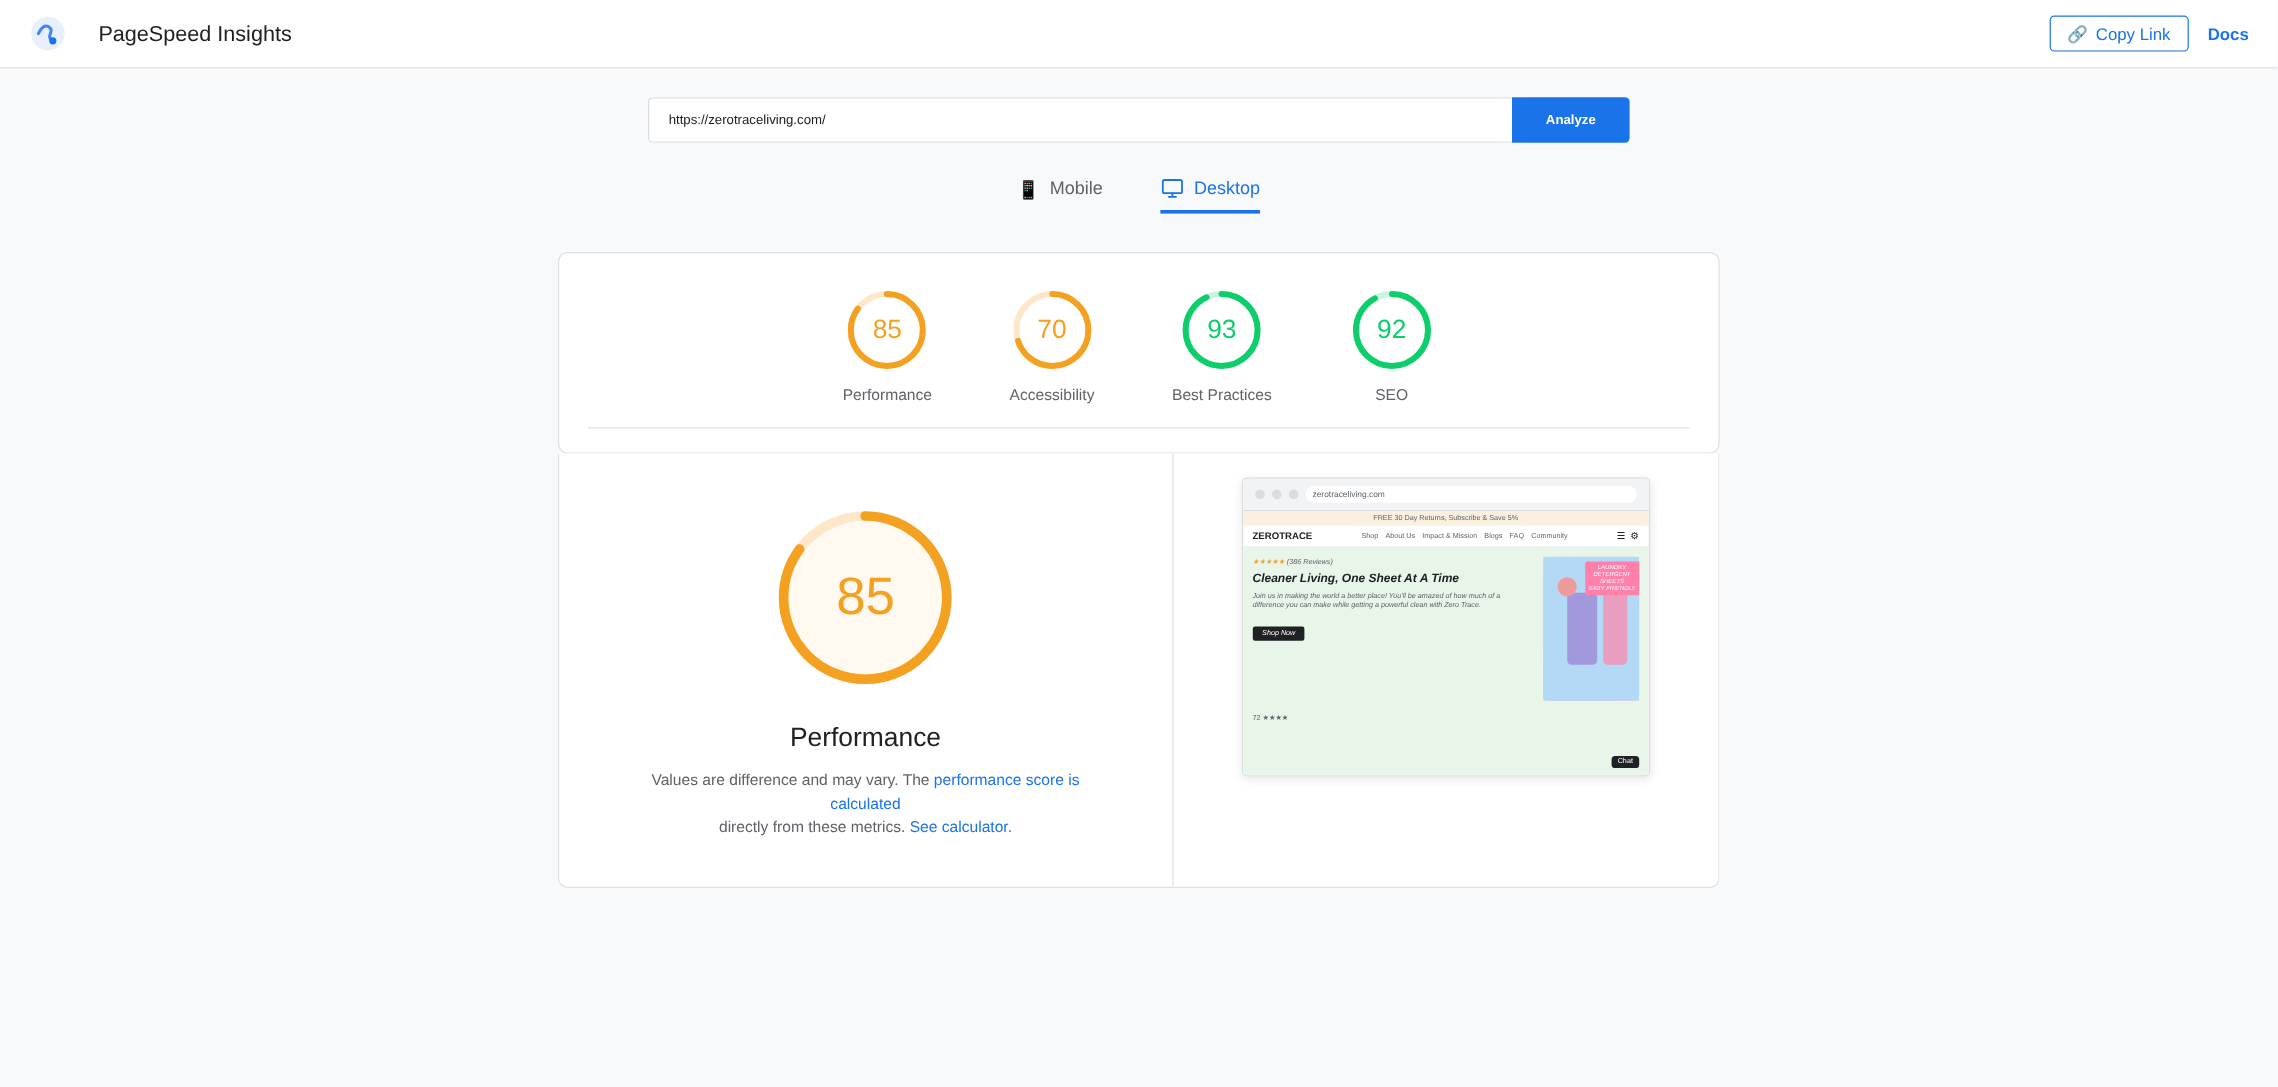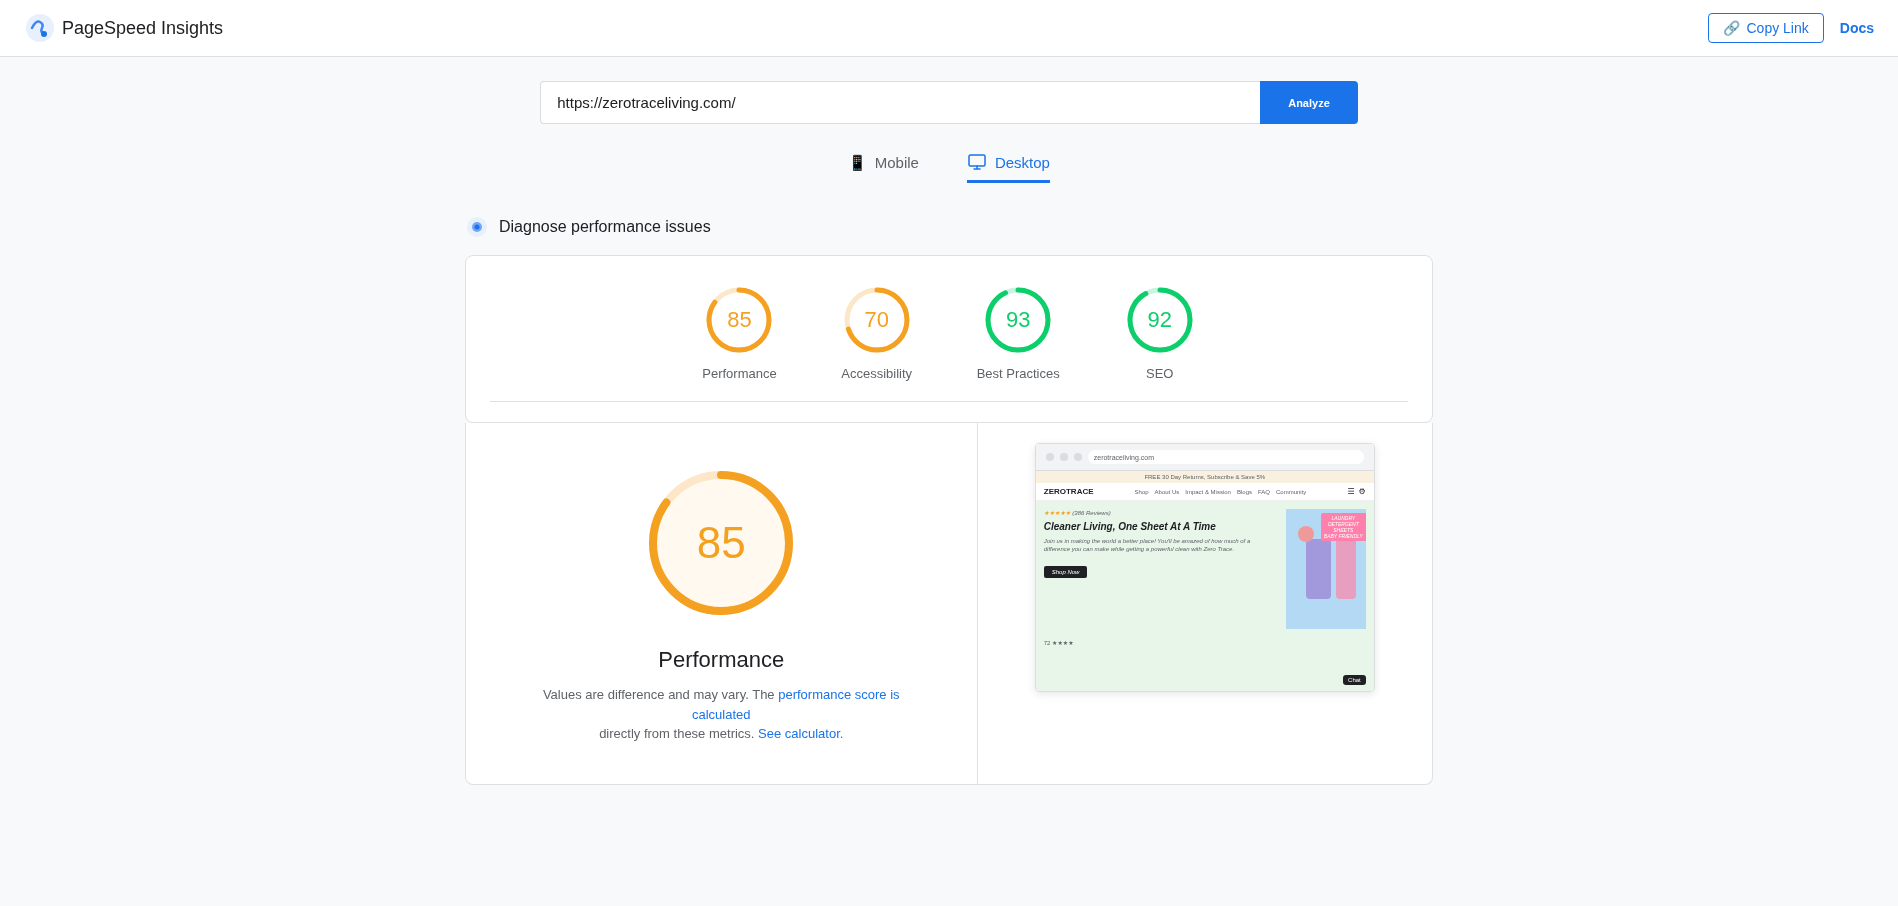--- a/index.html
+++ b/index.html
@@ -14,21 +14,21 @@
       display: flex;
       align-items: center;
       justify-content: space-between;
       padding: 12px 24px;
       background: #fff;
       border-bottom: 1px solid #e0e0e0;
     }
     .header-left {
       display: flex;
       align-items: center;
-      gap: 6px;
+      gap: 26px;
     }
     .logo-icon {
       width: 32px;
       height: 32px;
     }
     .header-title {
       font-size: 18px;
       font-weight: 500;
       color: #202124;
     }
@@ -68,21 +68,21 @@
     
     .url-bar-row {
       display: flex;
       justify-content: center;
       gap: 0;
       margin-bottom: 28px;
     }
     .url-input {
       width: 720px;
       padding: 12px 16px;
-      font-size: 15px;
+      font-size: 11px;
       border: 1.5px solid #dadce0;
       border-right: none;
       border-radius: 4px 0 0 4px;
       outline: none;
       color: #202124;
       background: #fff;
     }
     .analyze-btn {
       background: #1a73e8;
       color: #fff;
@@ -395,28 +395,20 @@
     </div>
     <div class="tab active">
       <svg width="20" height="20" viewBox="0 0 20 20" fill="none">
         <rect x="2" y="3" width="16" height="11" rx="1.5" stroke="#1a73e8" stroke-width="1.5" fill="none"></rect>
         <path d="M7 17h6M10 14v3" stroke="#1a73e8" stroke-width="1.5" stroke-linecap="round"></path>
       </svg>
       <span>Desktop</span>
     </div>
   </div>
 
-  <div class="section-header">
-    <svg width="24" height="24" viewBox="0 0 24 24" fill="none">
-      <circle cx="12" cy="12" r="10" fill="#e8f0fe"></circle>
-      <circle cx="12" cy="12" r="5" fill="#4285f4" opacity="0.7"></circle>
-      <circle cx="12" cy="12" r="2.5" fill="#1a73e8"></circle>
-    </svg>
-    <span class="section-title">Diagnose performance issues</span>
-  </div>
 
   <div class="scores-card">
     <div class="scores-row">
 
       <div class="score-item">
         <div class="score-circle">
           <svg width="72" height="72" viewBox="0 0 72 72">
             <circle cx="36" cy="36" r="30" fill="none" stroke="#fde7c8" stroke-width="5"></circle>
             <circle cx="36" cy="36" r="30" fill="none" stroke="#f4a020" stroke-width="5" stroke-dasharray="188.5" stroke-dashoffset="28.3" stroke-linecap="round"></circle>
           </svg>

